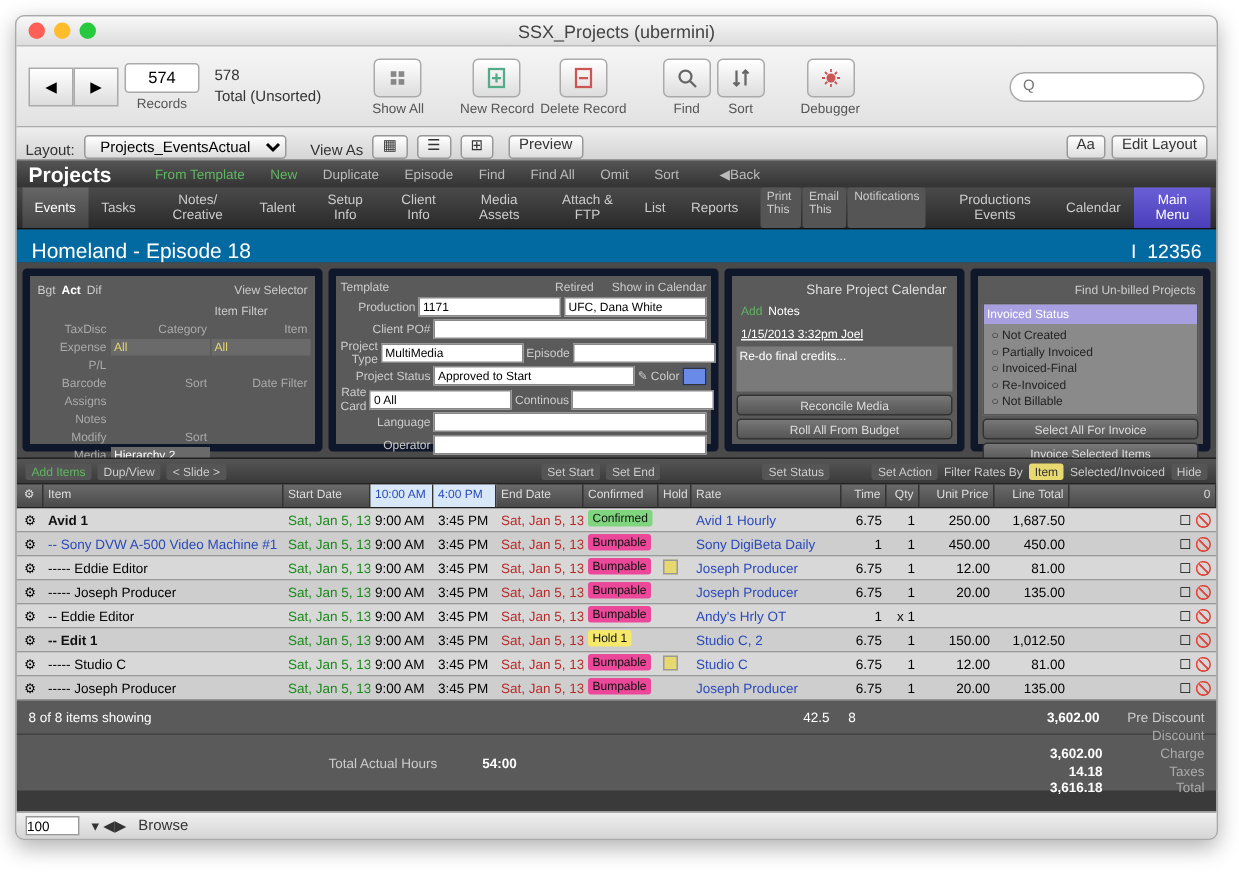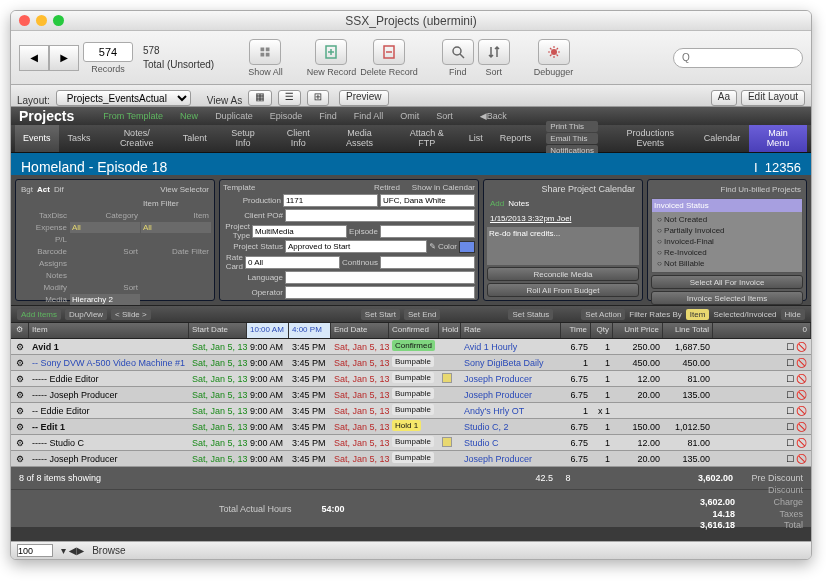--- a/index.html
+++ b/index.html
@@ -26,26 +26,26 @@
 .dark{flex:1;background:#3a3a3a;display:flex;flex-direction:column;overflow:hidden;font-size:9px}
 .ribbonbar{height:18px;background:linear-gradient(#555,#333);display:flex;align-items:center;padding:0 8px;gap:1px}
 .ribbonbar .rtitle{color:#fff;font-size:14px;font-weight:bold;margin-right:20px}
 .rbtn{color:#bbb;font-size:9px;padding:0 8px;height:14px;display:flex;align-items:center}
 .rbtn.green{color:#5fb760}
 .tabbar{height:28px;background:linear-gradient(#4a4a4a,#2a2a2a);display:flex;align-items:stretch;padding:0 4px;gap:1px;border-bottom:1px solid #111}
 .tab{color:#ccc;font-size:9px;padding:2px 8px;display:flex;align-items:center;text-align:center;line-height:1.1;cursor:pointer}
 .tab.active{background:linear-gradient(#666,#444);color:#fff}
 .tab.purple{background:linear-gradient(#6b5fd8,#4a3fb8);color:#fff}
 .tab-spacer{flex:1}
-.tab-notif{display:flex;flex-direction:column;font-size:8px;color:#ccc;justify-content:center;gap:1px;padding:0 6px}
+.tab-notif{display:flex;flex-direction:row;font-size:8px;color:#ccc;gap:1px;padding:0 6px}
 .tab-notif span{background:#555;padding:1px 4px;border-radius:2px}
 .projtitle{height:22px;background:#0369a1;display:flex;align-items:flex-end;padding:0 10px;color:#fff;font-size:14px}
 .projtitle .pid{margin-left:auto;font-size:13px}
 .midrow{height:130px;display:flex;gap:4px;padding:4px;background:#4a4a4a}
-.panel{background:#5a5a5a;border:1px solid #0f172a;border-radius:3px;padding:3px;display:flex;flex-direction:column;gap:2px}
+.panel{background:#5a5a5a;border:5px solid #0f172a;border-radius:3px;padding:3px;display:flex;flex-direction:column;gap:2px}
 .panel-h{font-size:9px;color:#ddd;text-align:right;padding:1px 4px}
 .p1{width:200px}.p2{width:260px}.p3{width:160px}.p4{flex:1}
 .p1-grid{display:grid;grid-template-columns:50px 1fr 1fr;gap:1px;font-size:8px;color:#ccc}
 .p1-grid span{padding:1px 2px}
 .p1-grid .lbl{text-align:right;color:#aaa}
 .p1-grid .val{background:#6a6a6a;color:#fff}
 .p1-grid .all{color:#e5d870}
 .p2 .frow{display:flex;gap:2px;align-items:center;font-size:8px;color:#ccc;height:14px}
 .p2 .flbl{width:60px;text-align:right}
 .p2 input,.p2 select{flex:1;height:13px;font-size:8px;border:1px solid #888;background:#fff;padding:0 2px}
@@ -68,21 +68,21 @@
 .gridhead span{padding:2px 3px;border-right:1px solid #333}
 .gridbody{background:#bbb;font-size:9px}
 .grow{height:16px;display:flex;align-items:center;border-bottom:1px solid #999;background:#d8d8d8}
 .grow:nth-child(even){background:#cecece}
 .grow span{padding:1px 3px;white-space:nowrap;overflow:hidden}
 .c-gear{width:18px;text-align:center}
 .c-item{width:160px}.c-sd{width:58px}.c-st{width:42px}.c-pm{width:42px}.c-ed{width:58px}.c-conf{width:50px}.c-hold{width:22px}.c-rate{width:100px}.c-tm{width:30px;text-align:right}.c-qty{width:22px;text-align:right}.c-up{width:50px;text-align:right}.c-lt{width:50px;text-align:right}
 .bold{font-weight:bold;color:#111}
 .green{color:#1a8a1a}.red{color:#b82a2a}.blue{color:#2a4ab8}
 .badge{display:inline-block;padding:1px 6px;border-radius:2px;font-size:8px;color:#111}
-.b-conf{background:#7fd67f}.b-bump{background:#e5e5e5}.b-hold{background:#f5e86a}
+.b-conf{background:#7fd67f}.b-bump{background:#ec4899}.b-hold{background:#f5e86a}
 .pick{display:inline-block;width:10px;height:10px;background:#e8d870;border:1px solid #999}
 .footer1{height:22px;background:#5a5a5a;display:flex;align-items:center;padding:0 8px;font-size:9px;color:#fff}
 .footer2{height:38px;background:#5a5a5a;display:flex;align-items:center;padding:0 8px;font-size:9px;color:#ccc;border-top:1px solid #444}
 .footer2 .f2r{margin-left:auto;text-align:right;line-height:1.3}
 .footer2 .tot{display:flex;gap:8px;justify-content:flex-end}
 .footer2 .tlbl{color:#aaa}
 .footer3{height:14px;background:#6a6a6a;font-size:8px;color:#ccc;display:flex;align-items:center;padding:0 8px;gap:10px}
 .statusbar{height:18px;background:linear-gradient(#f0f0f0,#d5d5d5);border-top:1px solid #aaa;font-size:10px;color:#333;display:flex;align-items:center;padding:0 6px;gap:8px}
 .statusbar input{width:36px;height:13px;font-size:9px;border:1px solid #999}
 svg{width:16px;height:16px}

